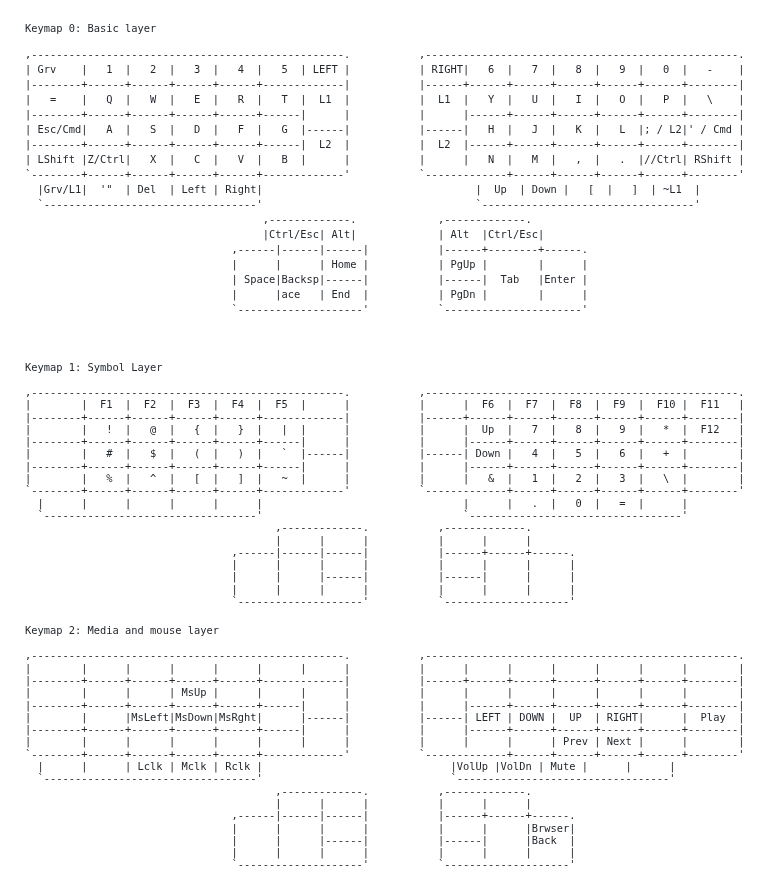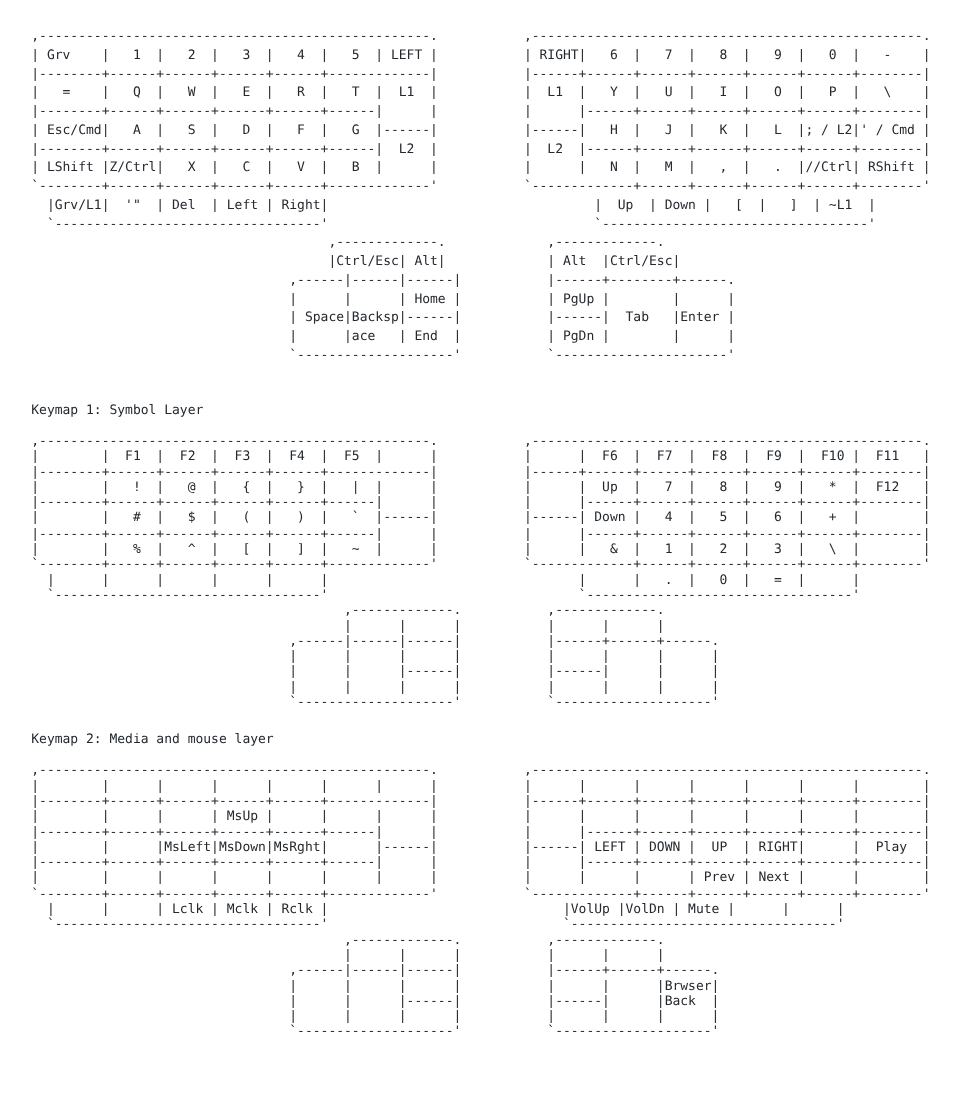--- a/index.html
+++ b/index.html
@@ -24,27 +24,28 @@
     font-weight: normal;
   }
   pre.km-art {
     margin: 0;
     white-space: pre;
     font-family: inherit;
     font-size: inherit;
   }
   .lh-wide  { line-height: 15px; }
   .lh-narrow{ line-height: 12.3px; }
-  #sec1 { margin-top: 30px; }
+  #sec1 { margin-top: 44px; }
   #sec2 { margin-top: 17px; }
 </style>
 </head>
 <body style="background: rgb(255, 255, 255); color: rgb(36, 41, 47);">
 
 <div class="sec" id="sec0">
+  <div class="km-title">Keymap 0: Basic layer</div>
   <pre class="km-art lh-wide">,--------------------------------------------------.           ,--------------------------------------------------.
 | Grv    |   1  |   2  |   3  |   4  |   5  | LEFT |           | RIGHT|   6  |   7  |   8  |   9  |   0  |   -    |
 |--------+------+------+------+------+-------------|           |------+------+------+------+------+------+--------|
 |   =    |   Q  |   W  |   E  |   R  |   T  |  L1  |           |  L1  |   Y  |   U  |   I  |   O  |   P  |   \    |
 |--------+------+------+------+------+------|      |           |      |------+------+------+------+------+--------|
 | Esc/Cmd|   A  |   S  |   D  |   F  |   G  |------|           |------|   H  |   J  |   K  |   L  |; / L2|' / Cmd |
 |--------+------+------+------+------+------|  L2  |           |  L2  |------+------+------+------+------+--------|
 | LShift |Z/Ctrl|   X  |   C  |   V  |   B  |      |           |      |   N  |   M  |   ,  |   .  |//Ctrl| RShift |
 `--------+------+------+------+------+-------------'           `-------------+------+------+------+------+--------'
   |Grv/L1|  '"  | Del  | Left | Right|                                  |  Up  | Down |   [  |   ]  | ~L1  |

